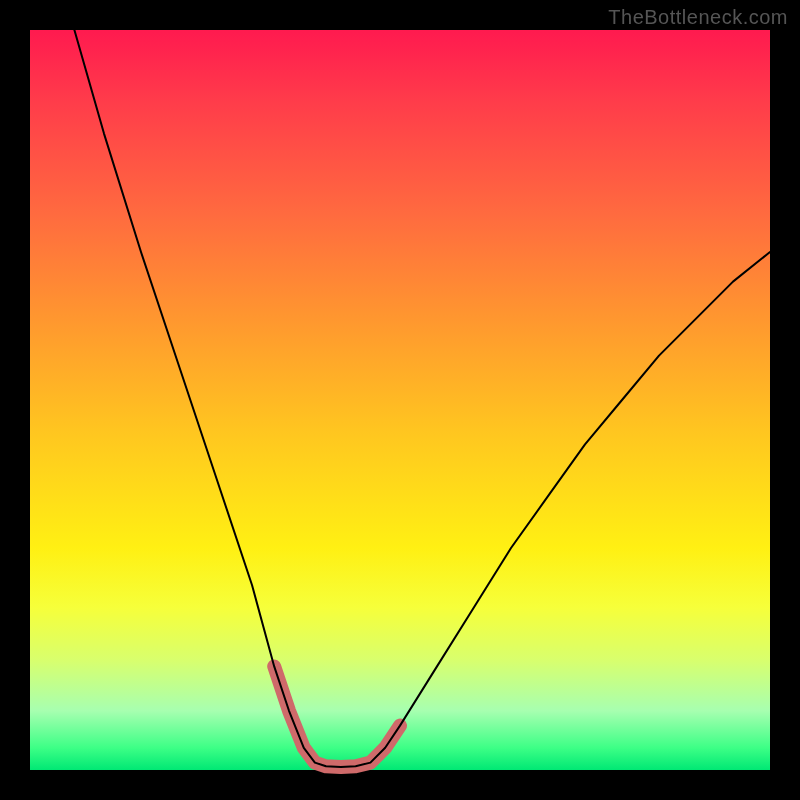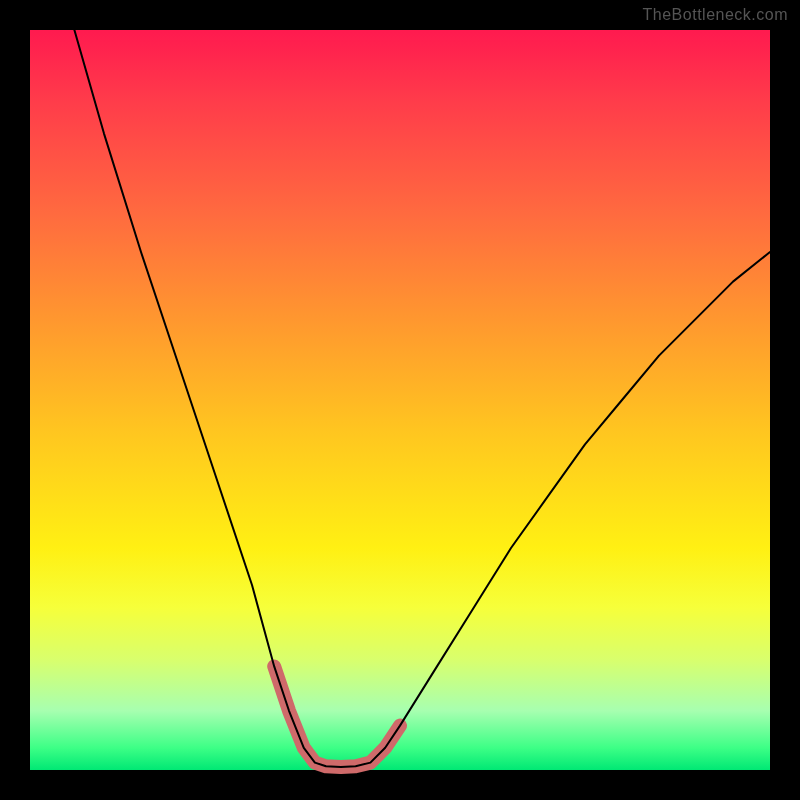--- a/index.html
+++ b/index.html
@@ -36,21 +36,21 @@
       #a7ffb0 92%,
       #3dff86 97%,
       #00e874 100%
     );
   }
   .watermark {
     position: absolute;
     top: 6px;
     right: 12px;
     color: #555;
-    font-size: 16px;
+    font-size: 20px;
     letter-spacing: 0.5px;
     user-select: none;
   }
   svg.curve {
     position: absolute;
     left: 0; top: 0;
     width: 740px; height: 740px;
     overflow: visible;
   }
 </style>

